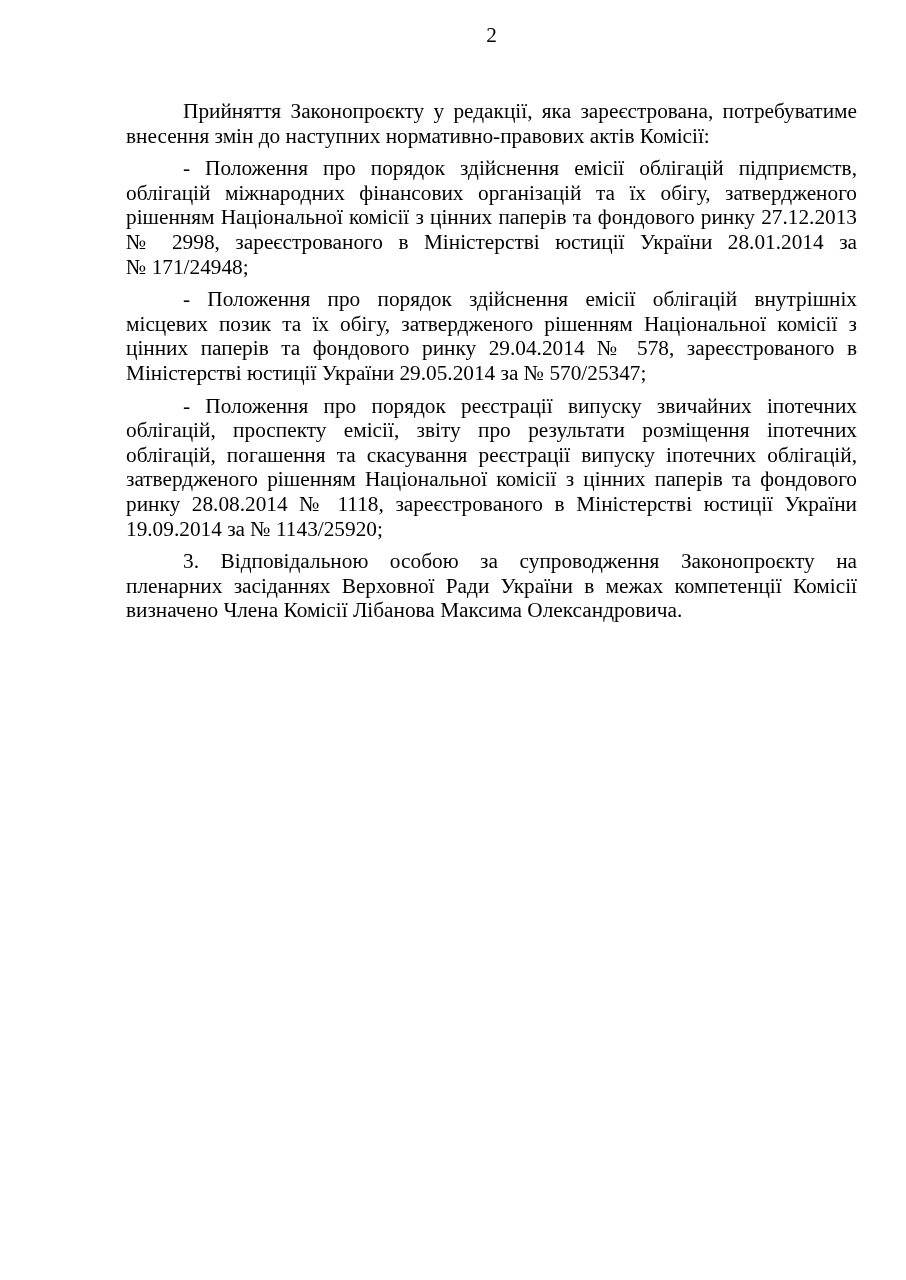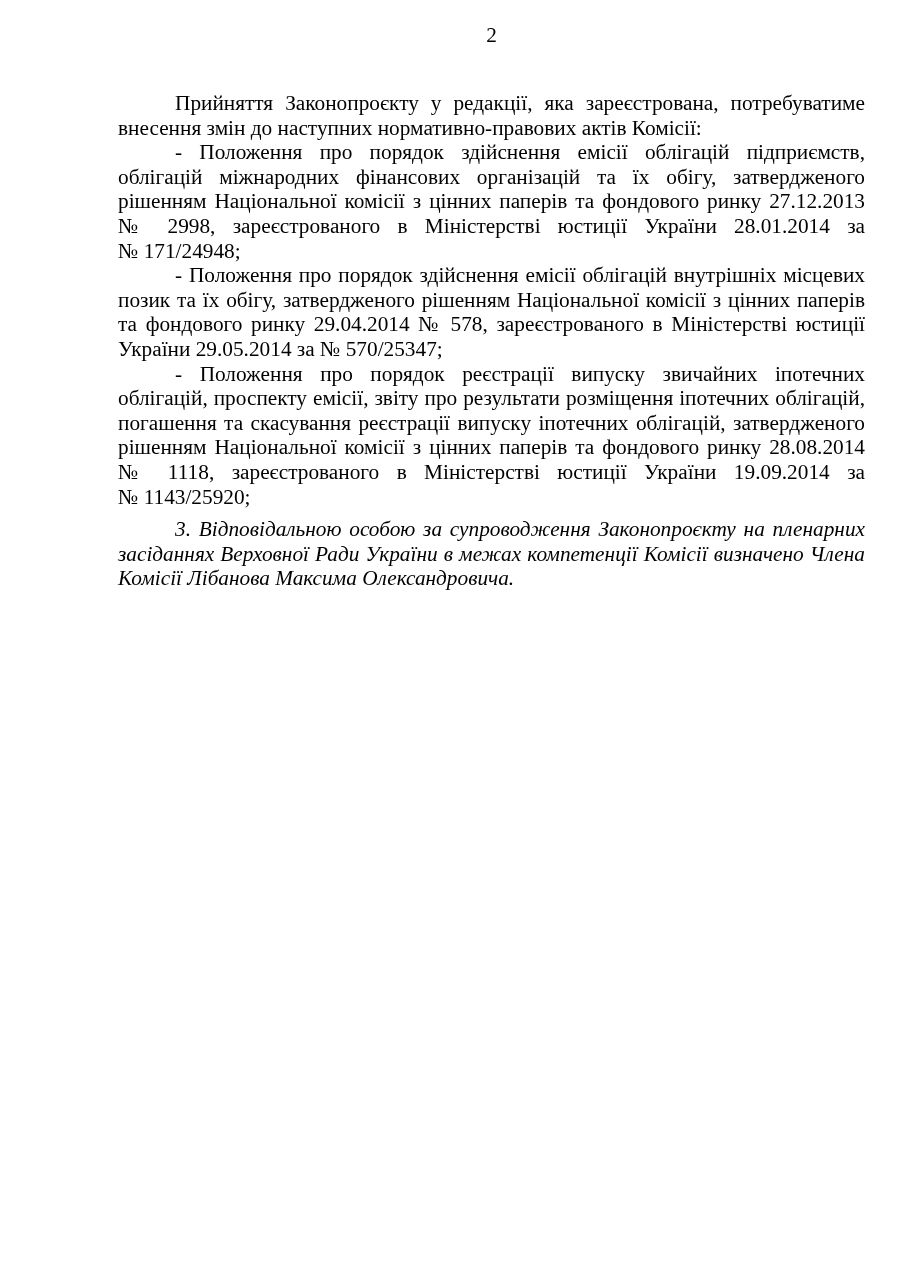--- a/index.html
+++ b/index.html
@@ -31,27 +31,26 @@
     position: absolute;
     top: 91px;
     left: 118px;
     width: 747px;
     font-size: 21.3px;
     line-height: 24.6px;
     text-align: justify;
     text-justify: inter-word;
   }
   .doc-body p {
-    margin: 0;
+    margin: 8px;
     padding: 0;
     text-indent: 57px;
   }
   .doc-body p.section-spaced {
     margin-top: 8px;
-    font-style: italic;
   }
 </style>
 </head>
 <body>
 
 <div class="page">
   <div class="page-number">2</div>
 
   <div class="doc-body">
     <p>Прийняття Законопроєкту у редакції, яка зареєстрована, потребуватиме внесення змін до наступних нормативно-правових актів Комісії:</p>

